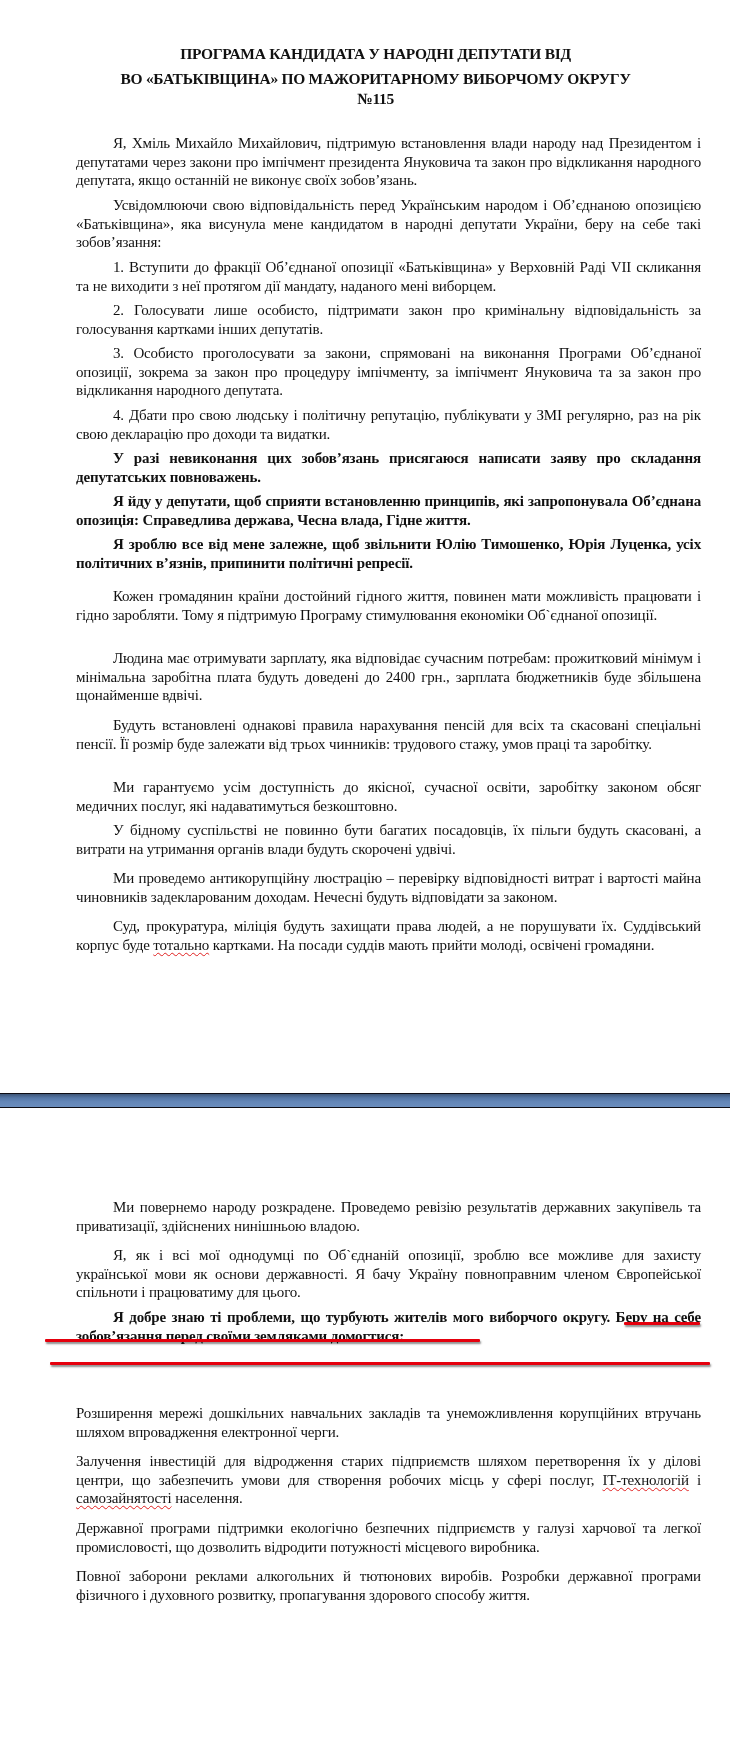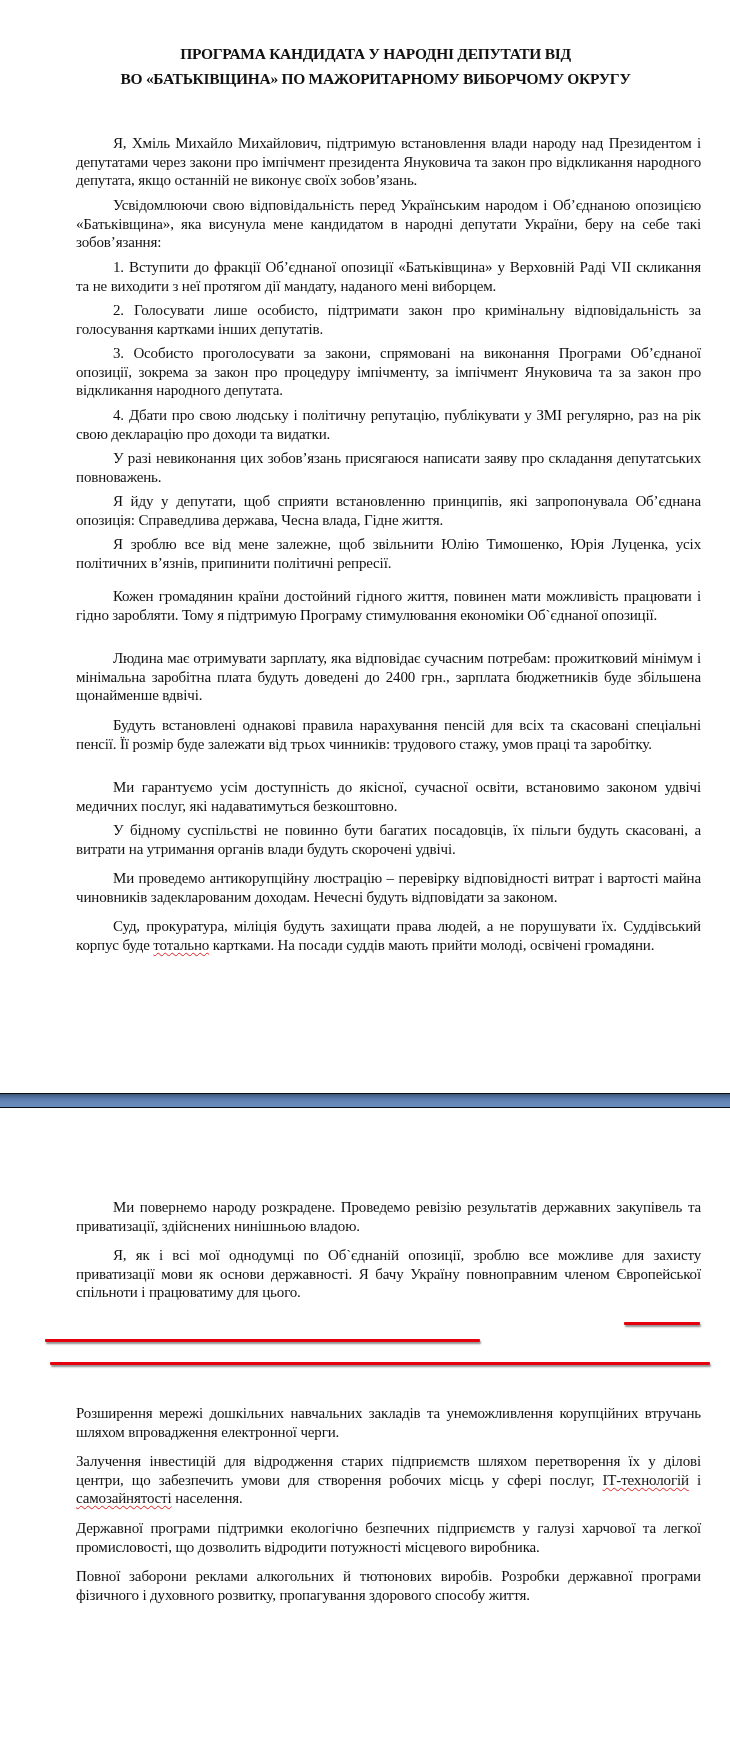--- a/index.html
+++ b/index.html
@@ -42,21 +42,21 @@
     position: absolute;
     left: 63px;
     width: 625px;
     margin: 13px;
     font-size: 15px;
     line-height: 18.5px;
     text-align: justify;
     text-indent: 37px;
     letter-spacing: -0.15px;
   }
-  .p.bold { font-weight: normal; }
+  .p.bold { font-weight: bold; }
   .p.noindent { text-indent: 0; }
 
   .spell {
     text-decoration: underline wavy #e02020;
     text-decoration-thickness: 1px;
     text-underline-offset: 2px;
   }
 
   .separator {
     position: absolute;
@@ -77,44 +77,46 @@
     border-radius: 1px;
     box-shadow: 1px 2px 2px rgba(0,0,0,0.45);
   }
 </style>
 </head>
 <body>
 
 <div class="page page-1">
   <div class="title title-1">ПРОГРАМА КАНДИДАТА У НАРОДНІ ДЕПУТАТИ ВІД</div>
   <div class="title title-2">ВО «БАТЬКІВЩИНА» ПО МАЖОРИТАРНОМУ ВИБОРЧОМУ ОКРУГУ</div>
+  <div class="title title-3">№115</div>
 
   <p class="p" style="top:121px">Я, Хміль Михайло Михайлович, підтримую встановлення влади народу над Президентом і депутатами через закони про імпічмент президента Януковича та закон про відкликання народного депутата, якщо останній не виконує своїх зобов’язань.</p>
   <p class="p" style="top:183px">Усвідомлюючи свою відповідальність перед Українським народом і Об’єднаною опозицією «Батьківщина», яка висунула мене кандидатом в народні депутати України, беру на себе такі зобов’язання:</p>
   <p class="p" style="top:245px">1. Вступити до фракції Об’єднаної опозиції «Батьківщина» у Верховній Раді VII скликання та не виходити з неї протягом дії мандату, наданого мені виборцем.</p>
   <p class="p" style="top:288px">2. Голосувати лише особисто, підтримати закон про кримінальну відповідальність за голосування картками інших депутатів.</p>
   <p class="p" style="top:331px">3. Особисто проголосувати за закони, спрямовані на виконання Програми Об’єднаної опозиції, зокрема за закон про процедуру імпічменту, за імпічмент Януковича та за закон про відкликання народного депутата.</p>
   <p class="p" style="top:393px">4. Дбати про свою людську і політичну репутацію, публікувати у ЗМІ регулярно, раз на рік свою декларацію про доходи та видатки.</p>
   <p class="p bold" style="top:436px">У разі невиконання цих зобов’язань присягаюся написати заяву про складання депутатських повноважень.</p>
   <p class="p bold" style="top:479px">Я йду у депутати, щоб сприяти встановленню принципів, які запропонувала Об’єднана опозиція: Справедлива держава, Чесна влада, Гідне життя.</p>
   <p class="p bold" style="top:522px">Я зроблю все від мене залежне, щоб звільнити Юлію Тимошенко, Юрія Луценка, усіх політичних в’язнів, припинити політичні репресії.</p>
   <p class="p" style="top:574px">Кожен громадянин країни достойний гідного життя, повинен мати можливість працювати і гідно заробляти. Тому я підтримую Програму стимулювання економіки Об`єднаної опозиції.</p>
   <p class="p" style="top:636px">Людина має отримувати зарплату, яка відповідає сучасним потребам: прожитковий мінімум і мінімальна заробітна плата будуть доведені до 2400 грн., зарплата бюджетників буде збільшена щонайменше вдвічі.</p>
   <p class="p" style="top:703px">Будуть встановлені однакові правила нарахування пенсій для всіх та скасовані спеціальні пенсії. Її розмір буде залежати від трьох чинників: трудового стажу, умов праці та заробітку.</p>
-  <p class="p" style="top:765px">Ми гарантуємо усім доступність до якісної, сучасної освіти, встановимо законом удвічі медичних послуг, які надаватимуться безкоштовно.</p>
+  <p class="p" style="top:765px">Ми гарантуємо усім доступність до якісної, сучасної освіти, заробітку законом обсяг медичних послуг, які надаватимуться безкоштовно.</p>
   <p class="p" style="top:856px">Ми проведемо антикорупційну люстрацію – перевірку відповідності витрат і вартості майна чиновників задекларованим доходам. Нечесні будуть відповідати за законом.</p>
   <p class="p" style="top:808px">У бідному суспільстві не повинно бути багатих посадовців, їх пільги будуть скасовані, а витрати на утримання органів влади будуть скорочені удвічі.</p>
   <p class="p" style="top:904px"><span>Суд, прокуратура, міліція будуть захищати права людей, а не порушувати їх. Суддівський корпус буде </span><span class="spell">тотально</span><span> картками. На посади суддів мають прийти молоді, освічені громадяни.</span></p>
 </div>
 
 <div class="separator"></div>
 
 <div class="page page-2">
   <p class="p" style="top:77px">Ми повернемо народу розкрадене. Проведемо ревізію результатів державних закупівель та приватизації, здійснених нинішньою владою.</p>
-  <p class="p" style="top:125px">Я, як і всі мої однодумці по Об`єднаній опозиції, зроблю все можливе для захисту приватизації мови як основи державності. Я бачу Україну повноправним членом Європейської спільноти і працюватиму для цього.</p>
+  <p class="p" style="top:125px">Я, як і всі мої однодумці по Об`єднаній опозиції, зроблю все можливе для захисту української мови як основи державності. Я бачу Україну повноправним членом Європейської спільноти і працюватиму для цього.</p>
+  <p class="p bold" style="top:187px">Я добре знаю ті проблеми, що турбують жителів мого виборчого округу. Беру на себе зобов’язання перед своїми земляками домогтися:</p>
   <p class="p noindent" style="top:283px">Розширення мережі дошкільних навчальних закладів та унеможливлення корупційних втручань шляхом впровадження електронної черги.</p>
   <p class="p noindent" style="top:331px"><span>Залучення інвестицій для відродження старих підприємств шляхом перетворення їх у ділові центри, що забезпечить умови для створення робочих місць у сфері послуг, </span><span class="spell">ІТ-технологій</span><span> і </span><span class="spell">самозайнятості</span><span> населення.</span></p>
   <p class="p noindent" style="top:398px">Державної програми підтримки екологічно безпечних підприємств у галузі харчової та легкої промисловості, що дозволить відродити потужності місцевого виробника.</p>
   <p class="p noindent" style="top:446px">Повної заборони реклами алкогольних й тютюнових виробів. Розробки державної програми фізичного і духовного розвитку, пропагування здорового способу життя.</p>
 </div>
 
 <div class="redline" style="left:624px; top:1322px; width:76px;"></div>
 <div class="redline" style="left:45px; top:1339px; width:435px;"></div>
 <div class="redline" style="left:50px; top:1362px; width:660px;"></div>
 

